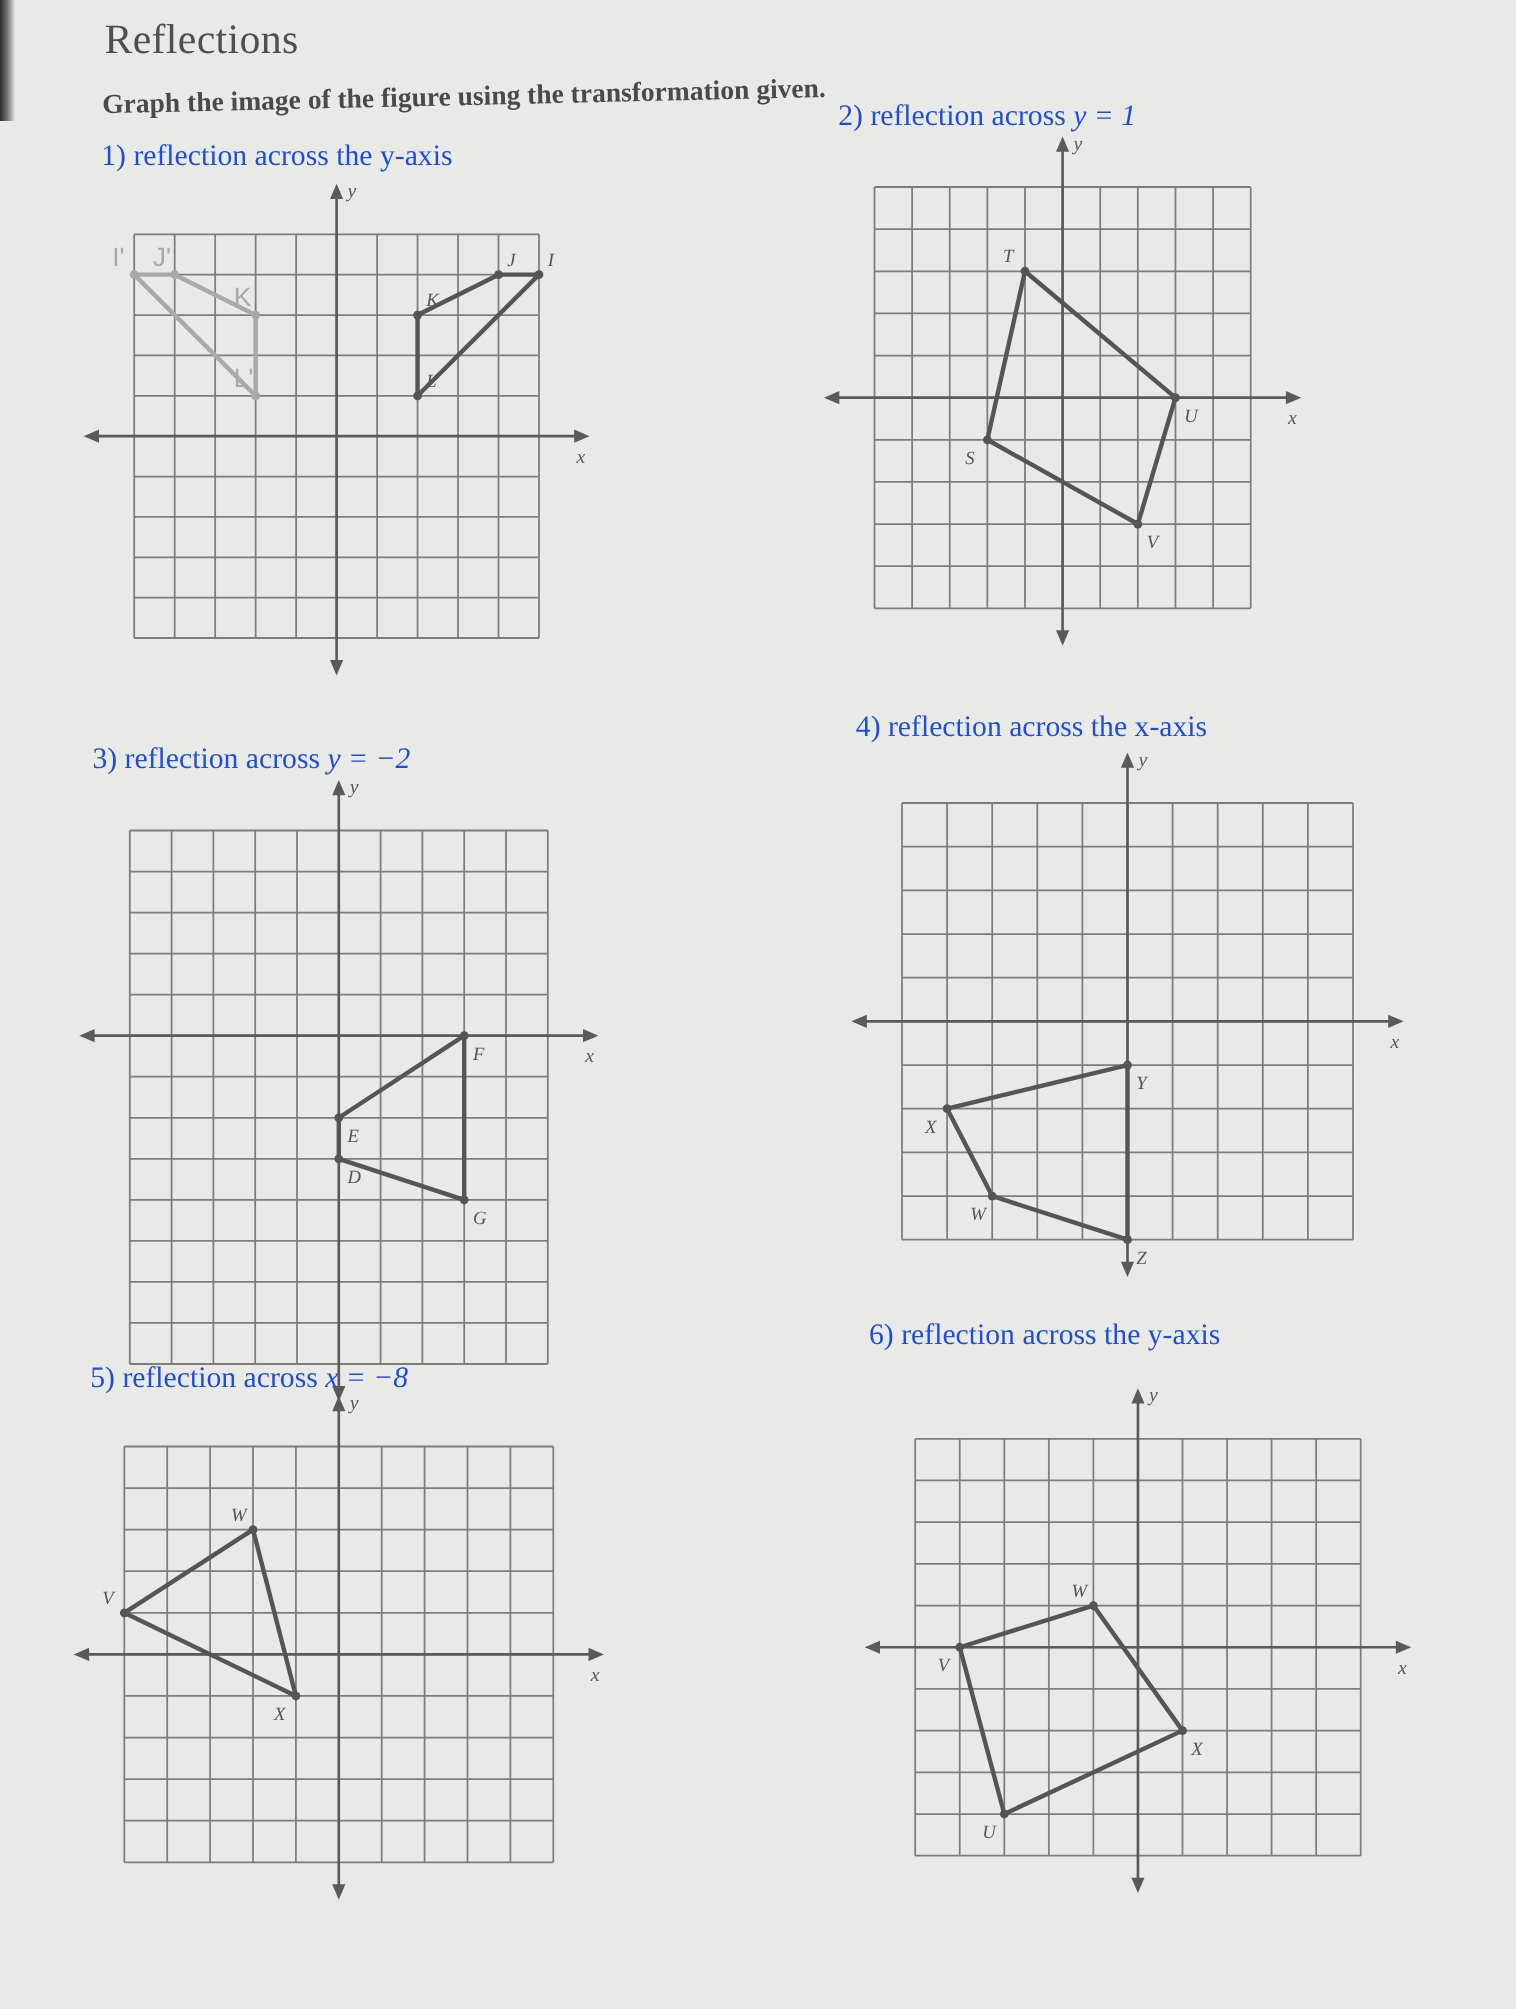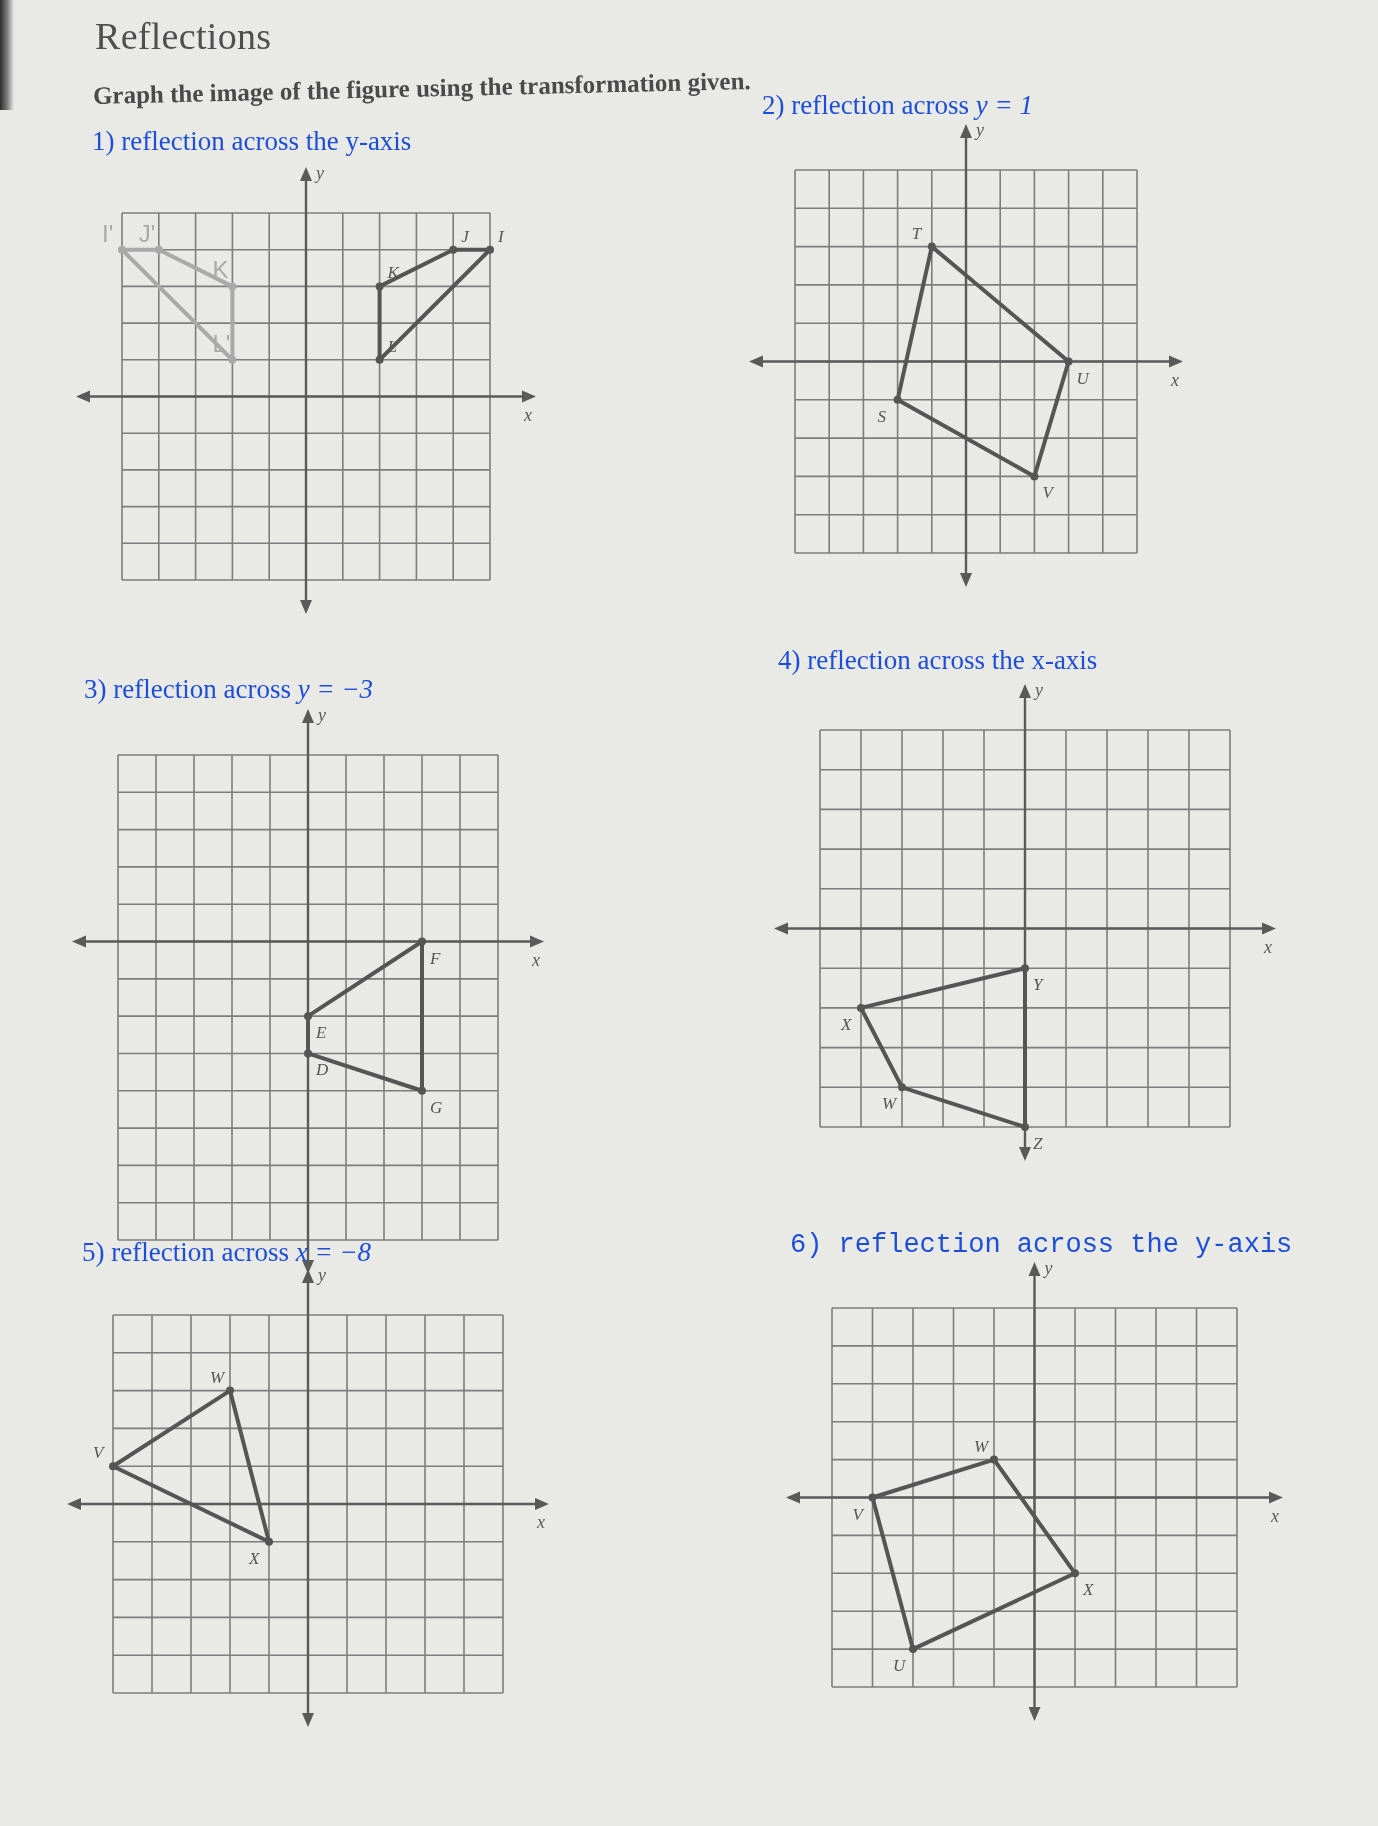--- a/index.html
+++ b/index.html
@@ -137,21 +137,21 @@
           <circle cx="136.8" cy="76.6" r="4" fill="#555555"></circle>
           <text x="116.80000000000001" y="68.6" font-size="17" font-style="italic" fill="#555555" font-family="Liberation Serif, serif">T</text>
           <circle cx="273.6" cy="191.5" r="4" fill="#555555"></circle>
           <text x="281.6" y="213.5" font-size="17" font-style="italic" fill="#555555" font-family="Liberation Serif, serif">U</text>
           <circle cx="239.40000000000003" cy="306.4" r="4" fill="#555555"></circle>
           <text x="247.40000000000003" y="328.4" font-size="17" font-style="italic" fill="#555555" font-family="Liberation Serif, serif">V</text>
           <circle cx="102.60000000000001" cy="229.79999999999998" r="4" fill="#555555"></circle>
           <text x="82.60000000000001" y="251.79999999999998" font-size="17" font-style="italic" fill="#555555" font-family="Liberation Serif, serif">S</text>
         </g>
       </svg></div>
-    <div class="prob-label" style="left: 84px; top: 674px;"><span>3) </span><span>reflection across </span><span class="eq">y = −3</span></div>
+    <div class="prob-label" style="left: 84px; top: 674px;"><span>3) </span><span>reflection across </span><span class="eq">y = −2</span></div>
     <div class="graph" style="left: 118px; top: 755px;"><svg width="380" height="485" viewBox="0 0 380 485">
         <g stroke="#7d7d7d" stroke-width="1.6" fill="none">
           <line x1="0" y1="0" x2="0" y2="485"></line>
           <line x1="38" y1="0" x2="38" y2="485"></line>
           <line x1="76" y1="0" x2="76" y2="485"></line>
           <line x1="114" y1="0" x2="114" y2="485"></line>
           <line x1="152" y1="0" x2="152" y2="485"></line>
           <line x1="190" y1="0" x2="190" y2="485"></line>
           <line x1="228" y1="0" x2="228" y2="485"></line>
           <line x1="266" y1="0" x2="266" y2="485"></line>
@@ -282,21 +282,21 @@
         <g>
           <polygon points="117,75.6 156,226.79999999999998 0,151.2" fill="none" stroke="#555555" stroke-width="4" stroke-linejoin="round"></polygon>
           <circle cx="117" cy="75.6" r="4" fill="#555555"></circle>
           <text x="97" y="67.6" font-size="17" font-style="italic" fill="#555555" font-family="Liberation Serif, serif">W</text>
           <circle cx="156" cy="226.79999999999998" r="4" fill="#555555"></circle>
           <text x="136" y="248.79999999999998" font-size="17" font-style="italic" fill="#555555" font-family="Liberation Serif, serif">X</text>
           <circle cx="0" cy="151.2" r="4" fill="#555555"></circle>
           <text x="-20" y="143.2" font-size="17" font-style="italic" fill="#555555" font-family="Liberation Serif, serif">V</text>
         </g>
       </svg></div>
-    <div class="prob-label" style="left: 790px; top: 1230px; font-family: Liberation Mono, monospace;"><span>6) </span><span>reflection across the y-axis</span><span class="eq"></span></div>
+    <div class="prob-label" style="left: 790px; top: 1198px;"><span>6) </span><span>reflection across the y-axis</span><span class="eq"></span></div>
     <div class="graph" style="left: 832px; top: 1308px;"><svg width="405" height="379" viewBox="0 0 405 379">
         <g stroke="#7d7d7d" stroke-width="1.6" fill="none">
           <line x1="0" y1="0" x2="0" y2="379"></line>
           <line x1="40.5" y1="0" x2="40.5" y2="379"></line>
           <line x1="81" y1="0" x2="81" y2="379"></line>
           <line x1="121.5" y1="0" x2="121.5" y2="379"></line>
           <line x1="162" y1="0" x2="162" y2="379"></line>
           <line x1="202.5" y1="0" x2="202.5" y2="379"></line>
           <line x1="243" y1="0" x2="243" y2="379"></line>
           <line x1="283.5" y1="0" x2="283.5" y2="379"></line>

